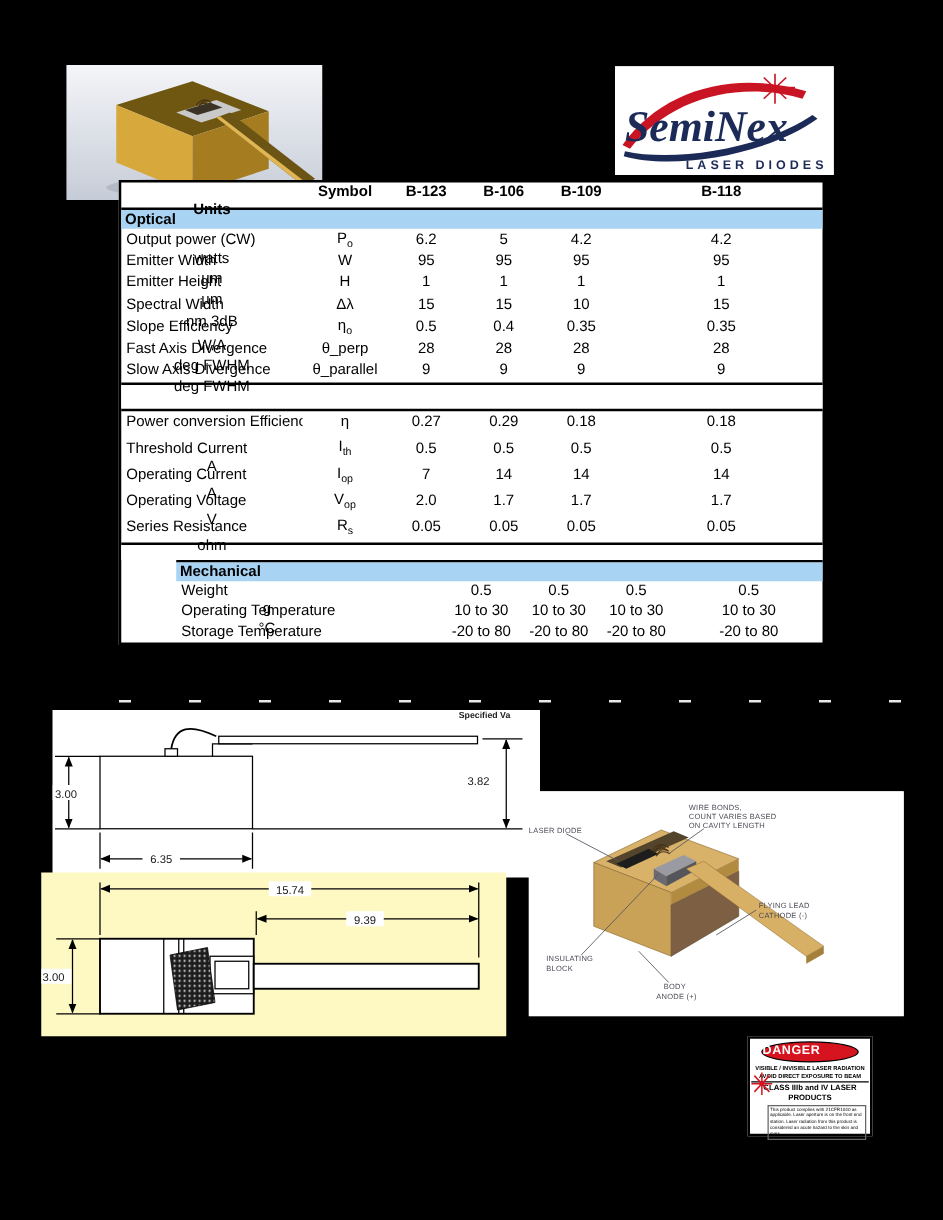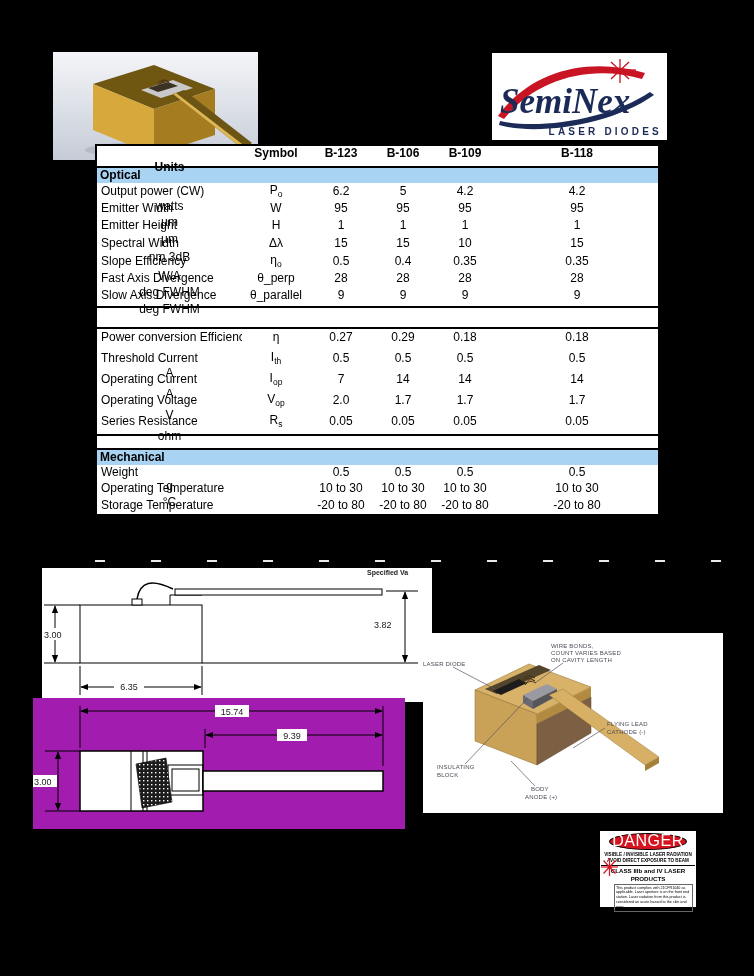--- a/index.html
+++ b/index.html
@@ -16,44 +16,44 @@
   
   .spec{left:95px;top:144px;width:565px;background:#fff;border:2px solid #000;box-sizing:border-box;}
   .thead,.trow{display:grid;grid-template-columns:145px 68px 62px 62px 62px 1fr;align-items:center;font-size:12px;}
   .thead{height:20px;border-bottom:2px solid #000;font-weight:bold;}
   .td{text-align:center;white-space:nowrap;}
   .td-name{text-align:left;padding-left:4px;overflow:hidden;}
   sub{font-size:8.5px;}
   .sec-title{background:#a9d3f2;font-weight:bold;font-size:12px;height:15px;line-height:15px;padding-left:3px;}
   .section{border-bottom:2px solid #000;}
   .section.bt{border-top:2px solid #000;}
-  .section:last-child{border-bottom:none;}
+  .section:last-child{border-bottom:none;margin-left:44px;}
   .sec-gap-0{height:19px;background:#fff;}
   .sec-gap-1{height:12px;background:#fff;}
   .sec-0 .trow{height:17.5px;}
   .sec-1 .trow{height:21px;}
   .sec-2 .trow{height:16.5px;}
 
   
   .dashes{left:95px;top:560px;width:659px;height:2px;
     background:repeating-linear-gradient(to right,#e9e9e9 0 10px,transparent 10px 56px);}
 
   
   .draw1{left:42px;top:568px;width:390px;height:134px;background:#fff;}
-  .draw2{left:33px;top:698px;width:372px;height:131px;background:#a21caf;}
+  .draw2{left:33px;top:698px;width:372px;height:131px;background:#fef9c3;}
   .iso{left:423px;top:633px;width:300px;height:180px;background:#fff;}
   .note{left:367px;top:569px;font-size:7px;font-weight:bold;color:#222;z-index:3;}
 
   .dimtext{font-size:9px;fill:#1a1a1a;font-family:"Liberation Sans",sans-serif;}
   .isolabel{font-size:6px;fill:#4b4b57;font-family:"Liberation Sans",sans-serif;letter-spacing:.2px;}
 
   
   .danger{left:598px;top:829px;width:100px;height:80px;background:#fff;border:2px solid #000;box-sizing:border-box;}
   .d-oval{width:76px;height:15px;margin:2px auto 0;background:#d61420;border:1px solid #000;border-radius:50%;
-          color:#fff;font-weight:normal;font-size:16px;line-height:14px;text-align:center;letter-spacing:.5px;}
+          color:#fff;font-weight:bold;font-size:10px;line-height:14px;letter-spacing:.5px;}
   .d-warn{margin-top:2px;font-size:4.6px;font-weight:bold;text-align:center;line-height:1.2;}
   .d-div{border-top:1px solid #000;margin:2px 1px 0;}
   .d-class{font-size:6.2px;font-weight:bold;text-align:center;line-height:1.25;margin-top:1px;}
   .d-body{font-size:3.7px;line-height:1.3;margin:1px 3px 0 14px;border:0.5px solid #666;padding:1px;}
   .d-burst{position:absolute;left:1px;top:26px;width:17px;height:20px;}
 </style>
 </head>
 <body>
 
 <div class="page">

